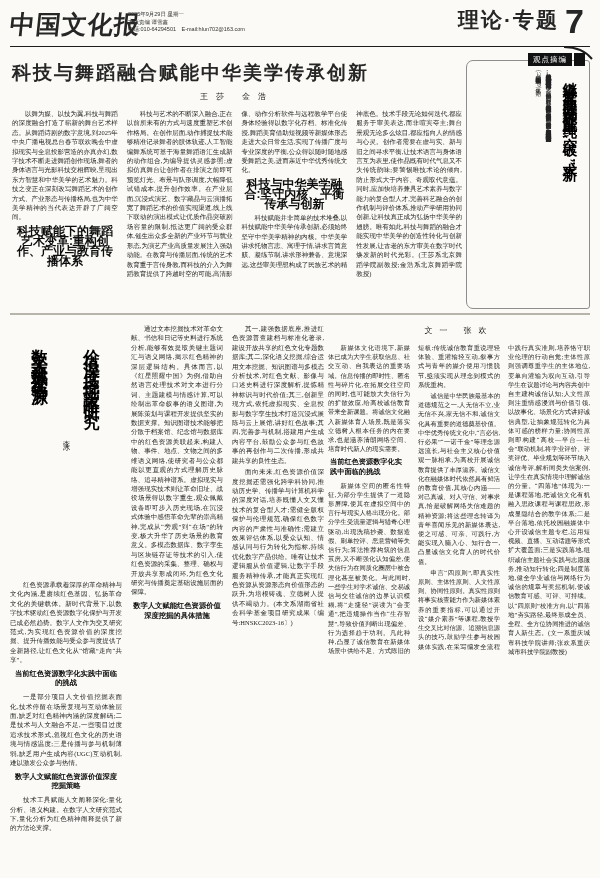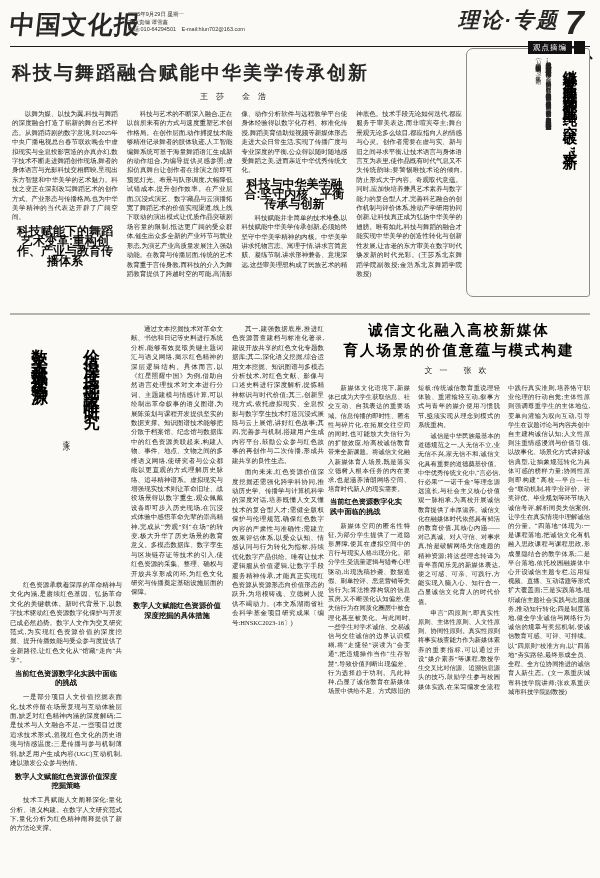--- a/index.html
+++ b/index.html
@@ -5,41 +5,41 @@
   html,body{margin:0;padding:0;background:#e8e6e0;}
   .page{position:relative;width:600px;height:878px;margin:0 auto;background:#fbfaf6;
         color:#262626;font-family:"Liberation Serif","DejaVu Serif",serif;overflow:hidden;
         box-sizing:border-box;}
   
   .masthead{position:absolute;top:6px;left:10px;right:10px;height:40px;}
   .logo{position:absolute;left:0;top:2px;font-size:25px;font-weight:bold;
         font-family:"Liberation Serif","DejaVu Serif",serif;transform:skewX(-6deg);letter-spacing:1px;}
   .mast-info{position:absolute;left:118px;top:5px;font-size:5.5px;line-height:7.5px;
              font-family:"Liberation Sans","DejaVu Sans",sans-serif;color:#333;}
-  .mast-right{position:absolute;right:6px;top:0;display:flex;align-items:flex-end;gap:6px;
-              font-family:"Liberation Sans","DejaVu Sans",sans-serif;font-style:italic;}
+  .mast-right{position:absolute;right:6px;top:0;display:flex;align-items:flex-start;gap:6px;
+              font-family:"Liberation Sans","DejaVu Sans",sans-serif;}
   .section-name{font-size:21px;font-weight:bold;letter-spacing:2px;padding-bottom:3px;}
   .page-no{font-size:34px;font-weight:bold;line-height:30px;}
   .head-rule{position:absolute;top:46px;left:10px;right:10px;border-top:1.8px solid #1d1d1d;}
   .head-swoosh{position:absolute;top:46px;right:6px;}
   
   .jt{text-align:justify;}
   .body-cols p{margin:0 0 2px 0;text-indent:2em;}
   h3.sub, h4.sub{font-family:"Liberation Sans","DejaVu Sans",sans-serif;font-weight:bold;
        color:#0d0d0d;text-align:center;margin:4px 2px;text-indent:0;}
   
   .main-art{position:absolute;top:54px;left:12px;width:450px;}
   .main-title{font-size:19px;font-weight:bold;letter-spacing:2px;text-align:left;
               font-family:"Liberation Sans","DejaVu Sans",sans-serif;margin:6px 0 0;}
   .byline{font-size:8px;text-align:center;letter-spacing:8px;color:#222;margin:5px 0 7px;}
   .main-body{column-count:4;column-gap:9px;height:198px;overflow:hidden;
              font-size:6.5px;line-height:9.4px;}
   .main-body h3.sub{font-size:12px;line-height:10px;}
   
-  .sidebar{position:absolute;top:48px;right:10px;width:122px;height:247px;
+  .sidebar{position:absolute;top:60px;right:10px;width:122px;height:247px;
            border:1px solid #8d8d8d;border-radius:7px 3px 3px 7px;background:#fbfaf6;}
   .sb-label-wrap{position:absolute;top:-8px;right:4px;display:flex;align-items:center;gap:2px;}
   .sb-label{background:#111;color:#fff;font-size:7.5px;line-height:11px;padding:1px 5px;
             font-family:"Liberation Sans","DejaVu Sans",sans-serif;letter-spacing:1px;}
   .sb-square{width:11px;height:13px;background:#111;display:inline-block;}
   .sb-inner{writing-mode:vertical-rl;height:229px;width:106px;padding:9px 8px;overflow:hidden;}
   .sb-title{font-size:14.5px;font-weight:bold;letter-spacing:3.5px;margin:0 2px 0 7px;
             font-family:"Liberation Sans","DejaVu Sans",sans-serif;color:#000;}
   .sb-body{font-size:5.6px;line-height:8.3px;margin:0;text-align:justify;}
   .sb-credit{font-size:5.4px;line-height:8px;margin:0 2px 0 0;color:#222;}
@@ -133,24 +133,20 @@
     </div>
     <div class="la-cols23 body-cols jt">
       <p>通过文本挖掘技术对革命文献、书信和日记等史料进行系统分析,能够有效提取关键主题词汇与语义网络,揭示红色精神的深层逻辑结构。具体而言,以《红星照耀中国》为例,借助自然语言处理技术对文本进行分词、主题建模与情感计算,可以绘制出革命叙事的语义图谱,为展陈策划与课程开发提供坚实的数据支撑。知识图谱技术能够把分散于档案馆、纪念馆与数据库中的红色资源关联起来,构建人物、事件、地点、文物之间的多维语义网络,使研究者与公众都能以更直观的方式理解历史脉络、追寻精神谱系。虚拟现实与增强现实技术则让革命旧址、战役场景得以数字重生,观众佩戴设备即可步入历史现场,在沉浸式体验中感悟革命先辈的崇高精神,完成从“旁观”到“在场”的转变,极大升华了历史场景的教育意义。多模态数据库、数字孪生与区块链存证等技术的引入,使红色资源的采集、整理、确权与开放共享形成闭环,为红色文化研究与传播奠定基础设施层面的保障。</p>
       <h4 class="sub">数字人文赋能红色资源价值深度挖掘的具体措施</h4>
       <p>其一,建强数据底座,推进红色资源普查建档与标准化著录,建设开放共享的红色文化专题数据库;其二,深化语义挖掘,综合运用文本挖掘、知识图谱与多模态分析技术,对红色文献、影像与口述史料进行深度解析,提炼精神标识与时代价值;其三,创新呈现方式,依托虚拟现实、全息投影与数字孪生技术打造沉浸式展陈与云上展馆,讲好红色故事;其四,完善参与机制,搭建用户生成内容平台,鼓励公众参与红色故事的再创作与二次传播,形成共建共享的良性生态。</p>
       <p>面向未来,红色资源价值深度挖掘还需强化跨学科协同,推动历史学、传播学与计算机科学的深度对话,培养既懂人文又懂技术的复合型人才;需健全版权保护与伦理规范,确保红色数字内容的严肃性与准确性;需建立效果评估体系,以受众认知、情感认同与行为转化为指标,持续优化数字产品供给。唯有让技术逻辑服从价值逻辑,让数字手段服务精神传承,才能真正实现红色资源从资源形态向价值形态的跃升,为培根铸魂、立德树人提供不竭动力。(本文系湖南省社会科学基金项目研究成果〔编号:HNSKC2023-16〕)</p>
     </div>
   </div>
 
   <div class="right-art">
-    <div class="ra-title">
-      <div>诚信文化融入高校新媒体</div>
-      <div>育人场景的价值意蕴与模式构建</div>
-    </div>
     <div class="ra-byline">文一 张欢</div>
     <div class="ra-body body-cols jt">
       <p>新媒体文化语境下,新媒体已成为大学生获取信息、社交互动、自我表达的重要场域。信息传播的即时性、匿名性与碎片化,在拓展交往空间的同时,也可能放大失信行为的扩散效应,给高校诚信教育带来全新课题。将诚信文化融入新媒体育人场景,既是落实立德树人根本任务的内在要求,也是涵养清朗网络空间、培育时代新人的现实需要。</p>
       <h4 class="sub">当前红色资源数字化实践中面临的挑战</h4>
       <p>新媒体空间的匿名性特征,为部分学生提供了一道隐形屏障,使其在虚拟空间中的言行与现实人格出现分化。部分学生受流量逻辑与猎奇心理驱动,出现洗稿抄袭、数据造假、刷单控评、恶意营销等失信行为;算法推荐构筑的信息茧房,又不断强化认知偏差,使失信行为在同质化圈层中被合理化甚至被美化。与此同时,一些学生对学术诚信、交易诚信与交往诚信的边界认识模糊,将“走捷径”误读为“会变通”,把违规操作当作“生存智慧”,导致价值判断出现偏差、行为选择趋于功利。凡此种种,凸显了诚信教育在新媒体场景中供给不足、方式陈旧的短板:传统诚信教育重说理轻体验、重灌输轻互动,叙事方式与青年的媒介使用习惯脱节,亟须实现从理念到模式的系统重构。</p>
       <p>诚信是中华民族最基本的道德规范之一,人无信不立,业无信不兴,家无信不和,诚信文化具有重要的道德奠基价值。中华优秀传统文化中,“言必信,行必果”“一诺千金”等理念源远流长,与社会主义核心价值观一脉相承,为高校开展诚信教育提供了丰厚滋养。诚信文化在融媒体时代依然具有鲜活的教育价值,其核心内涵——对己真诚、对人守信、对事求真,恰是破解网络失信难题的精神资源;将这些理念转译为青年喜闻乐见的新媒体表达,使之可感、可亲、可践行,方能实现入脑入心、知行合一,凸显诚信文化育人的时代价值。</p>
       <p>申言“四原则”,即真实性原则、主体性原则、人文性原则、协同性原则。真实性原则将事实核查能力作为新媒体素养的重要指标,可以通过开设“媒介素养”等课程,教授学生交叉比对信源、追溯信息源头的技巧,鼓励学生参与校园媒体实践,在采写编发全流程中践行真实准则,培养恪守职业伦理的行动自觉;主体性原则强调尊重学生的主体地位,变单向灌输为双向互动,引导学生在议题讨论与内容共创中自主建构诚信认知;人文性原则注重情感浸润与价值引领,以故事化、场景化方式讲好诚信典型,让抽象规范转化为具体可感的榜样力量;协同性原则即构建“高校—平台—社会”联动机制,将学业评价、评奖评优、毕业规划等环节纳入诚信考评,解析同类失信案例,让学生在真实情境中理解诚信的分量。“四落地”体现为:一是课程落地,把诚信文化有机融入思政课程与课程思政,形成显隐结合的教学体系;二是平台落地,依托校园融媒体中心开设诚信主题专栏,运用短视频、直播、互动话题等形式扩大覆盖面;三是实践落地,组织诚信主题社会实践与志愿服务,推动知行转化;四是制度落地,健全学业诚信与网络行为诚信的规章与奖惩机制,使诚信教育可感、可评、可持续。以“四原则”校准方向,以“四落地”夯实路径,最终形成全员、全程、全方位协同推进的诚信育人新生态。(文一系重庆城市科技学院讲师;张欢系重庆城市科技学院副教授)</p>
     </div>
   </div>
 

